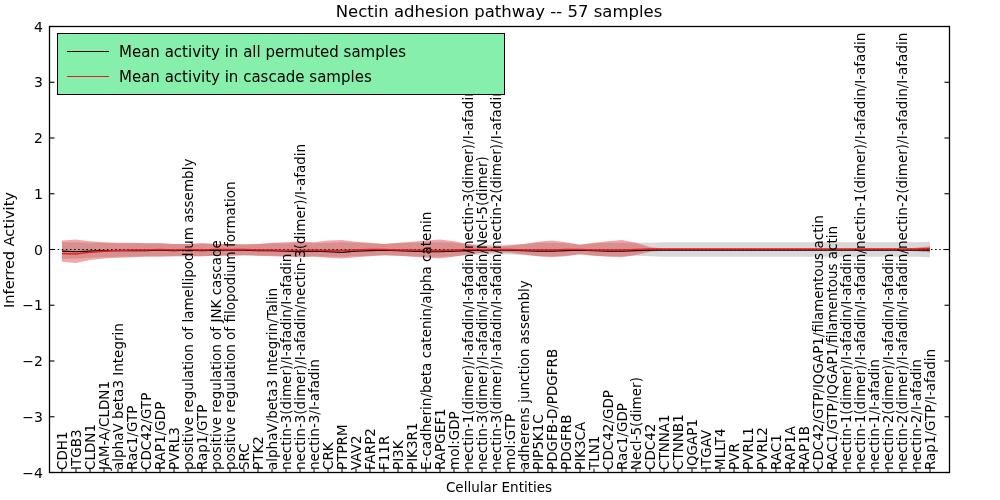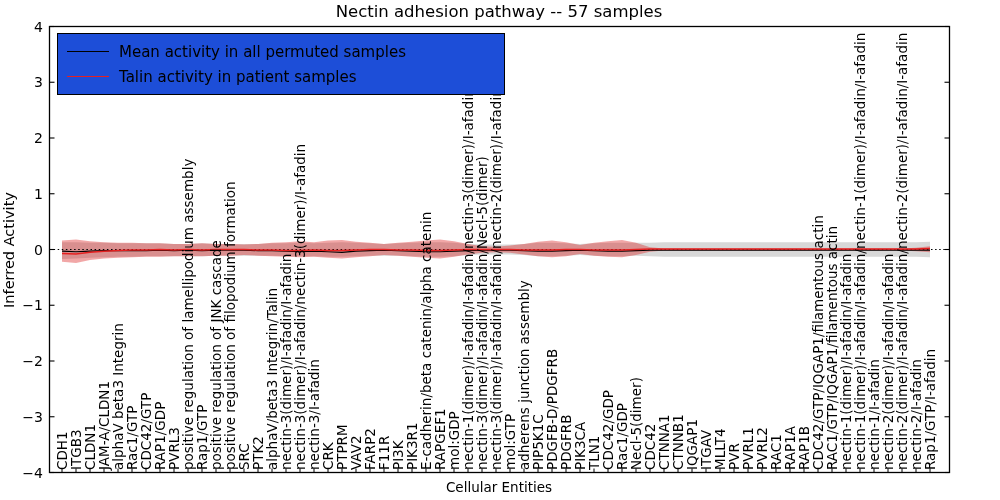--- a/index.html
+++ b/index.html
@@ -1,21 +1,21 @@
 <!DOCTYPE html>
 <html><head>
 <meta charset="utf-8">
 <style>
   html,body{margin:0;padding:0;background:#ffffff;}
   body{font-family:"DejaVu Sans", sans-serif;}
   #figure{position:relative;width:1000px;height:500px;background:#ffffff;overflow:hidden;}
   #chart{position:absolute;left:0;top:0;}
   #legend-box{
     position:absolute;left:57px;top:33px;width:448px;height:62px;
-    background:#1d4ed8;border:1px solid #000000;box-sizing:border-box;
+    background:#86efac;border:1px solid #000000;box-sizing:border-box;
     display:flex;flex-direction:column;justify-content:center;gap:7px;padding-left:9px;text-align:right;
   }
   .legend-row{display:flex;align-items:center;}
   .legend-line{display:inline-block;width:42px;height:0;border-top:1.6px solid #000;margin-right:10px;flex:0 0 auto;}
   .legend-label{font-size:15px;color:#000;line-height:1.2;white-space:nowrap;}
   text{fill:#000000;}
 </style>
 </head>
 <body>
 
@@ -193,16 +193,16 @@
     <text x="14" y="250" transform="rotate(-90 14 250)" text-anchor="middle" font-size="14.5">Inferred Activity</text>
   </svg>
 
   <div id="legend-box">
     <div class="legend-row">
       <span class="legend-line" id="legend-line-0" style="border-top-color: rgb(0, 0, 0);"></span>
       <span class="legend-label">Mean activity in all permuted samples</span>
     </div>
     <div class="legend-row">
       <span class="legend-line" id="legend-line-1" style="border-top-color: rgb(230, 32, 32);"></span>
-      <span class="legend-label">Talin activity in patient samples</span>
+      <span class="legend-label">Mean activity in cascade samples</span>
     </div>
   </div>
 </div>
 
 </body></html>

